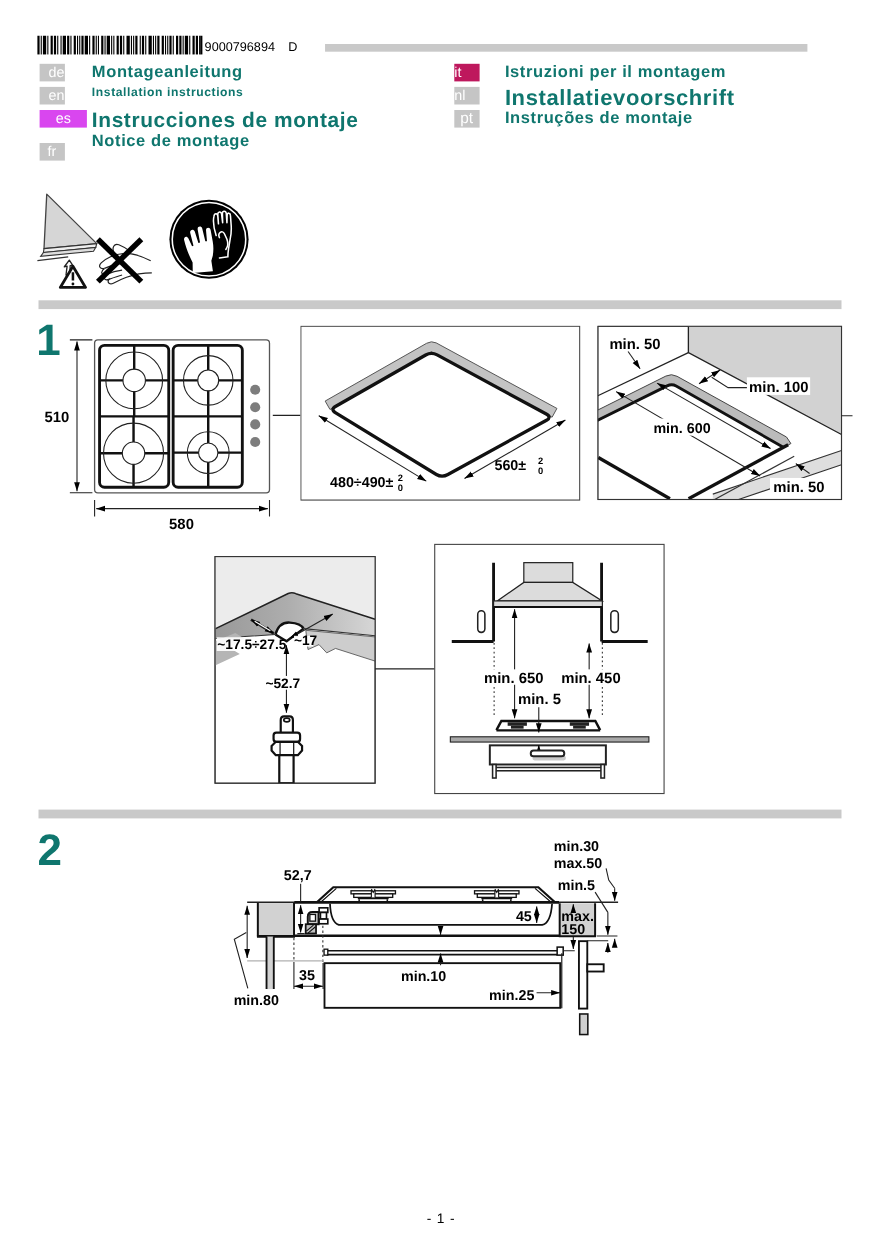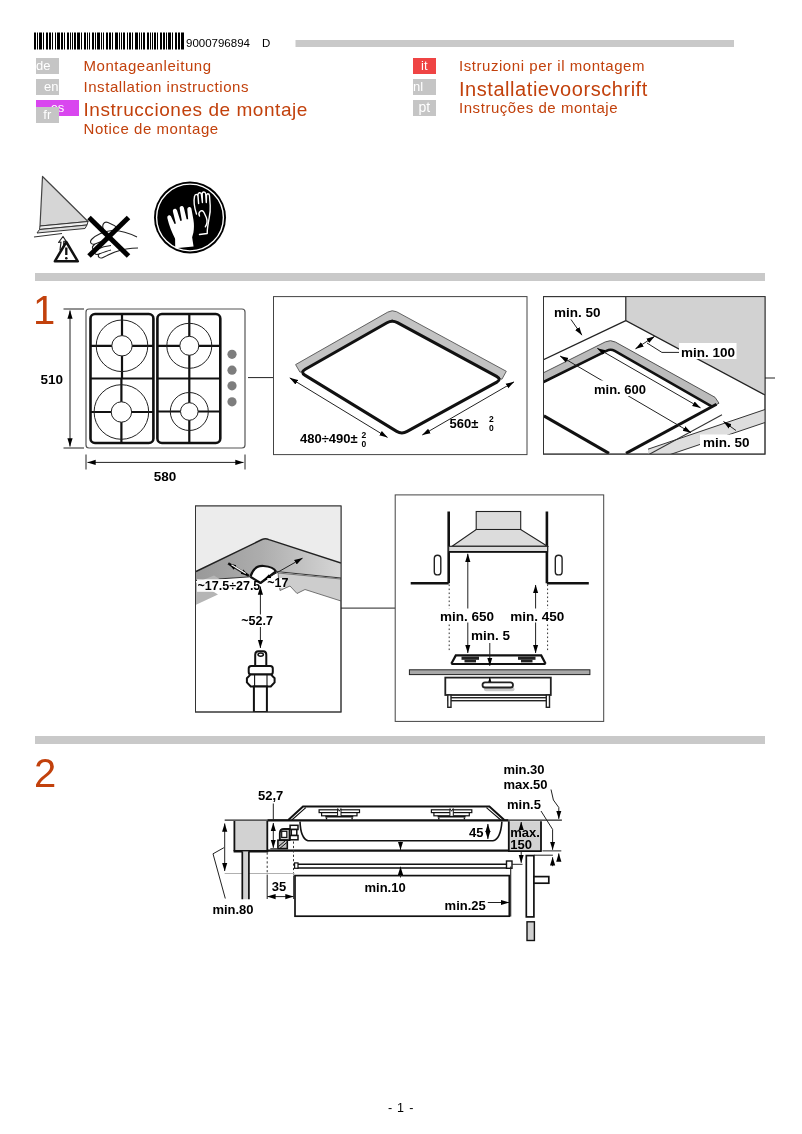--- a/index.html
+++ b/index.html
@@ -1,19 +1,19 @@
 <!DOCTYPE html>
 <html><head>
 <meta charset="utf-8">
 <style>
   html,body{margin:0;padding:0;background:#fff;}
   #page{position:relative;width:802px;height:1134px;background:#fff;overflow:hidden;
         font-family:"Liberation Sans",sans-serif;will-change:transform;}
   .abs{position:absolute;}
-  .lab{position:absolute;font-weight:normal;color:#c2410c;white-space:nowrap;}
+  .lab{position:absolute;font-weight:bold;color:#0f766e;white-space:nowrap;}
 </style>
 </head>
 <body>
 <div id="page">
 
 <svg class="abs" style="left:0;top:0" width="802" height="60" viewBox="0 0 802 60">
   <g id="barcode">
         <g fill="#000">
           <rect x="34" y="32.5" width="2" height="17"></rect>
           <rect x="37" y="32.5" width="1" height="17"></rect>
@@ -69,29 +69,29 @@
           <rect x="181" y="32.5" width="1" height="17"></rect>
           <rect x="182" y="32.5" width="2" height="17"></rect>
         </g>
       </g>
   <text x="186" y="46.5" font-size="11.5" font-family="Liberation Sans">9000796894</text>
   <text x="262" y="46.5" font-size="11.5" font-family="Liberation Sans">D</text>
   <rect x="295.5" y="40" width="438.5" height="7" fill="#c9c9c9"></rect>
 </svg>
 
 <div id="langs">
-  <div class="abs" style="left:36px;top:58px;width:22.5px;height:15.5px;background:#c5c5c5;color:#fff;font-size:13px;text-align:left;line-height:15px">de</div>
+  <div class="abs" style="left:36px;top:58px;width:22.5px;height:15.5px;background:#c5c5c5;color:#fff;font-size:13px;text-align:right;line-height:15px">de</div>
   <div class="abs" style="left:36px;top:79.2px;width:22.5px;height:15.5px;background:#c5c5c5;color:#fff;font-size:13px;text-align:right;line-height:15px">en</div>
   <div class="abs" style="left:36px;top:100.4px;width:43px;height:15.5px;background:#d946ef;color:#fff;font-size:13px;text-align:center;line-height:15px">es</div>
-  <div class="abs" style="left:36px;top:107px;width:22.5px;height:15.5px;background:#c5c5c5;color:#fff;font-size:13px;text-align:center;line-height:15px">fr</div>
+  <div class="abs" style="left:36px;top:130px;width:22.5px;height:15.5px;background:#c5c5c5;color:#fff;font-size:13px;text-align:center;line-height:15px">fr</div>
   <div class="lab" style="left:83.5px;top:56.5px;font-size:15px;letter-spacing:0.55px">Montageanleitung</div>
-  <div class="lab" style="left:83.5px;top:77.7px;font-size:15px;letter-spacing:0.55px">Installation instructions</div>
+  <div class="lab" style="left:83.5px;top:77.7px;font-size:11px;letter-spacing:0.55px">Installation instructions</div>
   <div class="lab" style="left:83.5px;top:98.9px;font-size:19px;letter-spacing:0.55px">Instrucciones de montaje</div>
   <div class="lab" style="left:83.5px;top:120.1px;font-size:15px;letter-spacing:0.55px">Notice de montage</div>
-  <div class="abs" style="left:413px;top:58px;width:22.5px;height:15.5px;background:#ef4444;color:#fff;font-size:13px;text-align:center;line-height:15px">it</div>
+  <div class="abs" style="left:413px;top:58px;width:22.5px;height:15.5px;background:#be185d;color:#fff;font-size:13px;text-align:left;line-height:15px">it</div>
   <div class="abs" style="left:413px;top:79.2px;width:22.5px;height:15.5px;background:#c5c5c5;color:#fff;font-size:13px;line-height:15px">nl</div>
   <div class="abs" style="left:413px;top:100.4px;width:22.5px;height:15.5px;background:#c5c5c5;color:#fff;font-size:14px;text-align:center;line-height:15px">pt</div>
   <div class="lab" style="left:459px;top:56.5px;font-size:15px;letter-spacing:0.55px">Istruzioni per il montagem</div>
   <div class="lab" style="left:459px;top:77.7px;font-size:20px;letter-spacing:0.55px">Installatievoorschrift</div>
   <div class="lab" style="left:459px;top:98.9px;font-size:15px;letter-spacing:0.55px">Instruções de montaje</div>
 </div>
 
 <svg class="abs" style="left:0px;top:160px" width="260" height="120" viewBox="0 160 260 120" id="icons">
 
   <path d="M42.5,176.5 L40,226 L88,221.5 Z" fill="#d6d6d6" stroke="#444" stroke-width="1.2" stroke-linejoin="round"></path>

